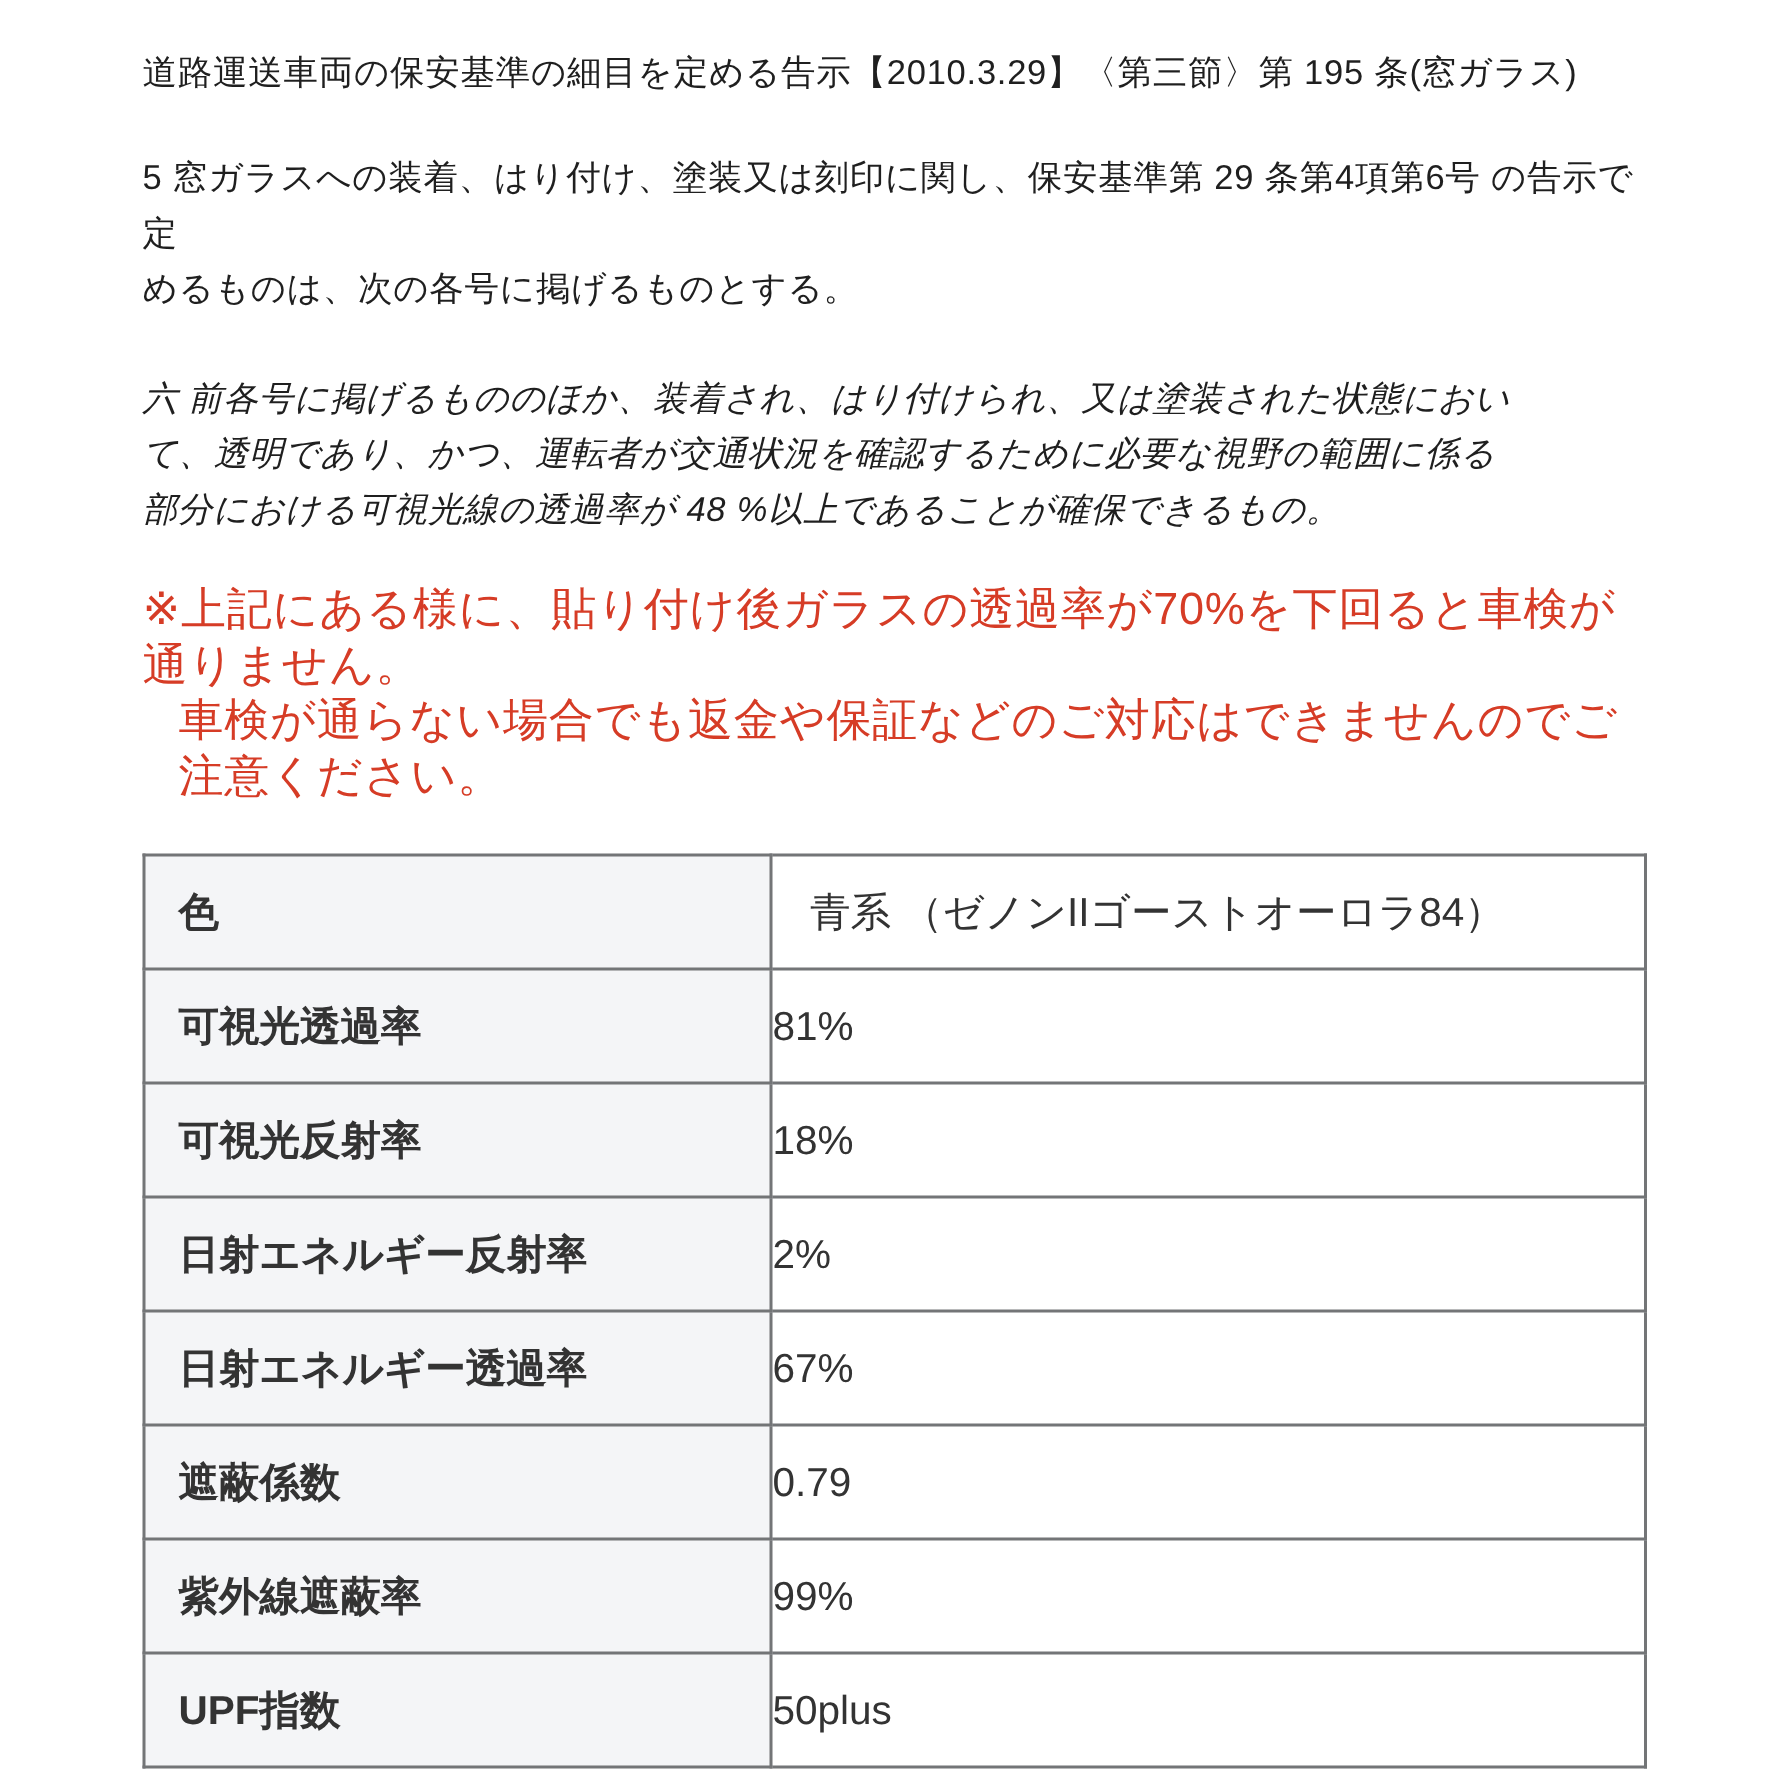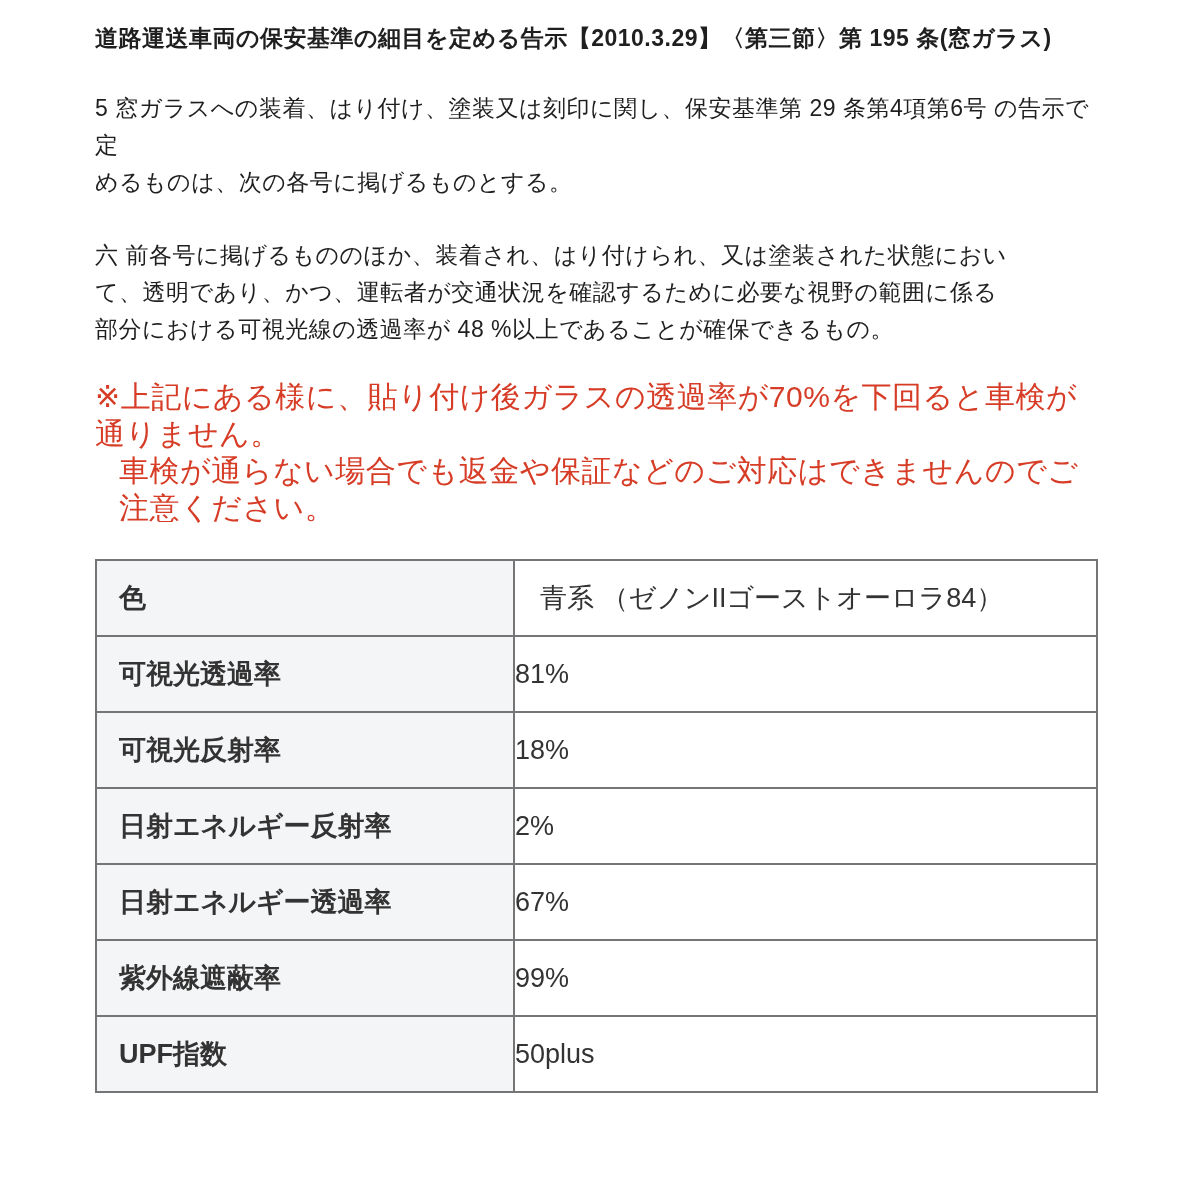--- a/index.html
+++ b/index.html
@@ -20,34 +20,34 @@
     position: relative;
     overflow: hidden;
   }
   .content {
     position: absolute;
     left: 95px;
     top: 0;
     width: 1005px;
   }
   .doc-title {
-    margin-top: 23px;
+    margin-top: 33px;
     font-size: 23px;
-    font-weight: bold;
+    font-weight: normal;
     line-height: 30px;
     letter-spacing: 0.5px;
     white-space: nowrap;
   }
   .para {
     font-size: 23px;
     line-height: 37px;
     letter-spacing: 0.5px;
   }
   .para-1 { margin-top: 37px; }
-  .para-2 { margin-top: 36px; }
+  .para-2 { margin-top: 36px; font-style: italic; }
   .warning {
     margin-top: 30px;
     font-size: 30px;
     line-height: 37px;
     letter-spacing: 0.5px;
     color: var(--warning-red);
   }
   .warning .line-2 { padding-left: 24px; }
   table.spec {
     border-collapse: collapse;
@@ -119,20 +119,24 @@
       </tr>
       <tr>
         <td class="label">日射エネルギー反射率</td>
         <td class="value">2%</td>
       </tr>
       <tr>
         <td class="label">日射エネルギー透過率</td>
         <td class="value">67%</td>
       </tr>
       <tr>
+        <td class="label">遮蔽係数</td>
+        <td class="value">0.79</td>
+      </tr>
+      <tr>
         <td class="label">紫外線遮蔽率</td>
         <td class="value">99%</td>
       </tr>
       <tr>
         <td class="label">UPF指数</td>
         <td class="value">50plus</td>
       </tr>
     </tbody>
   </table>
 

